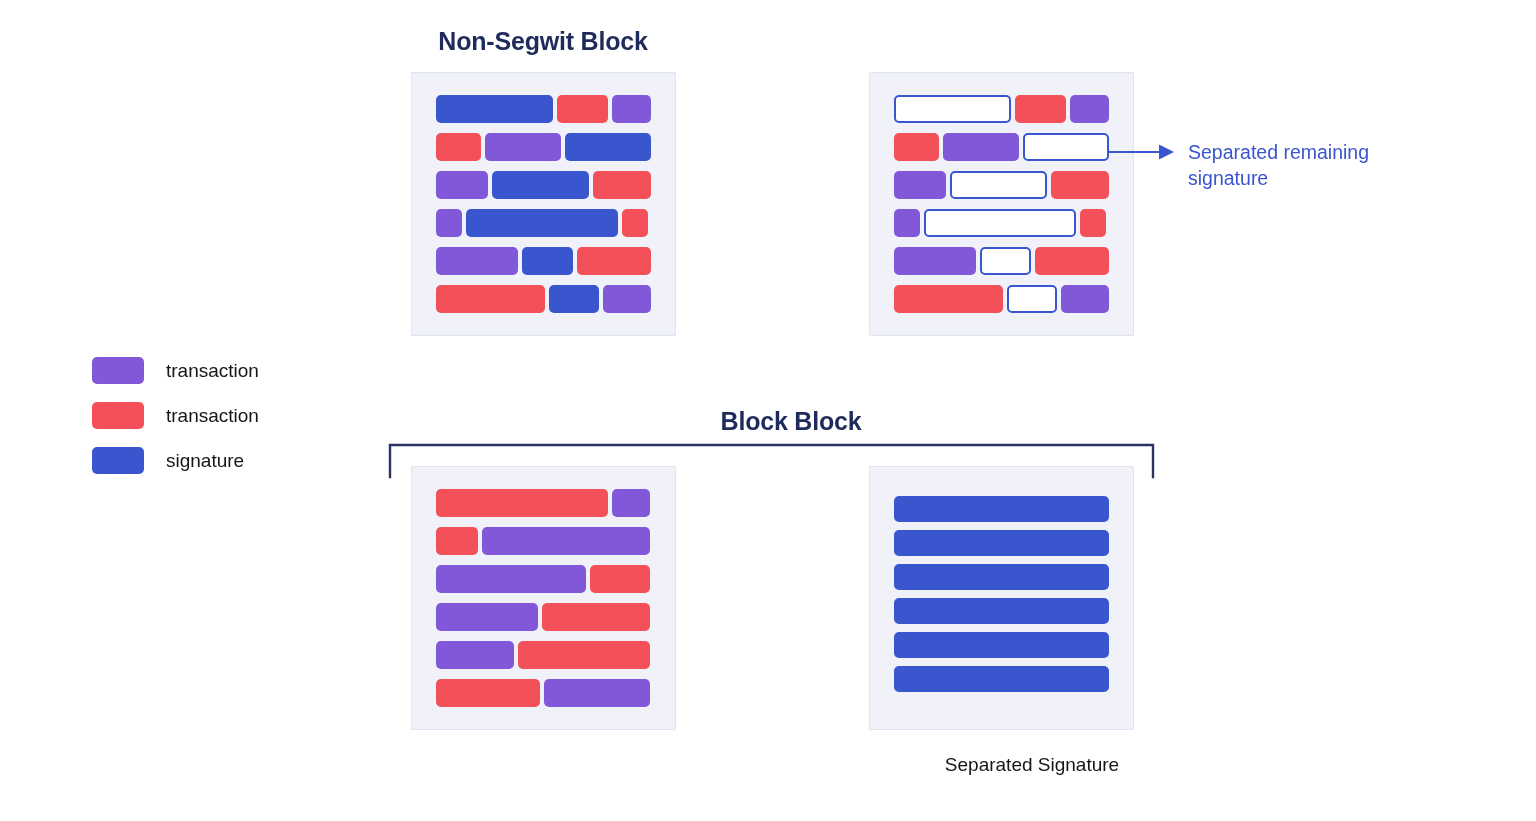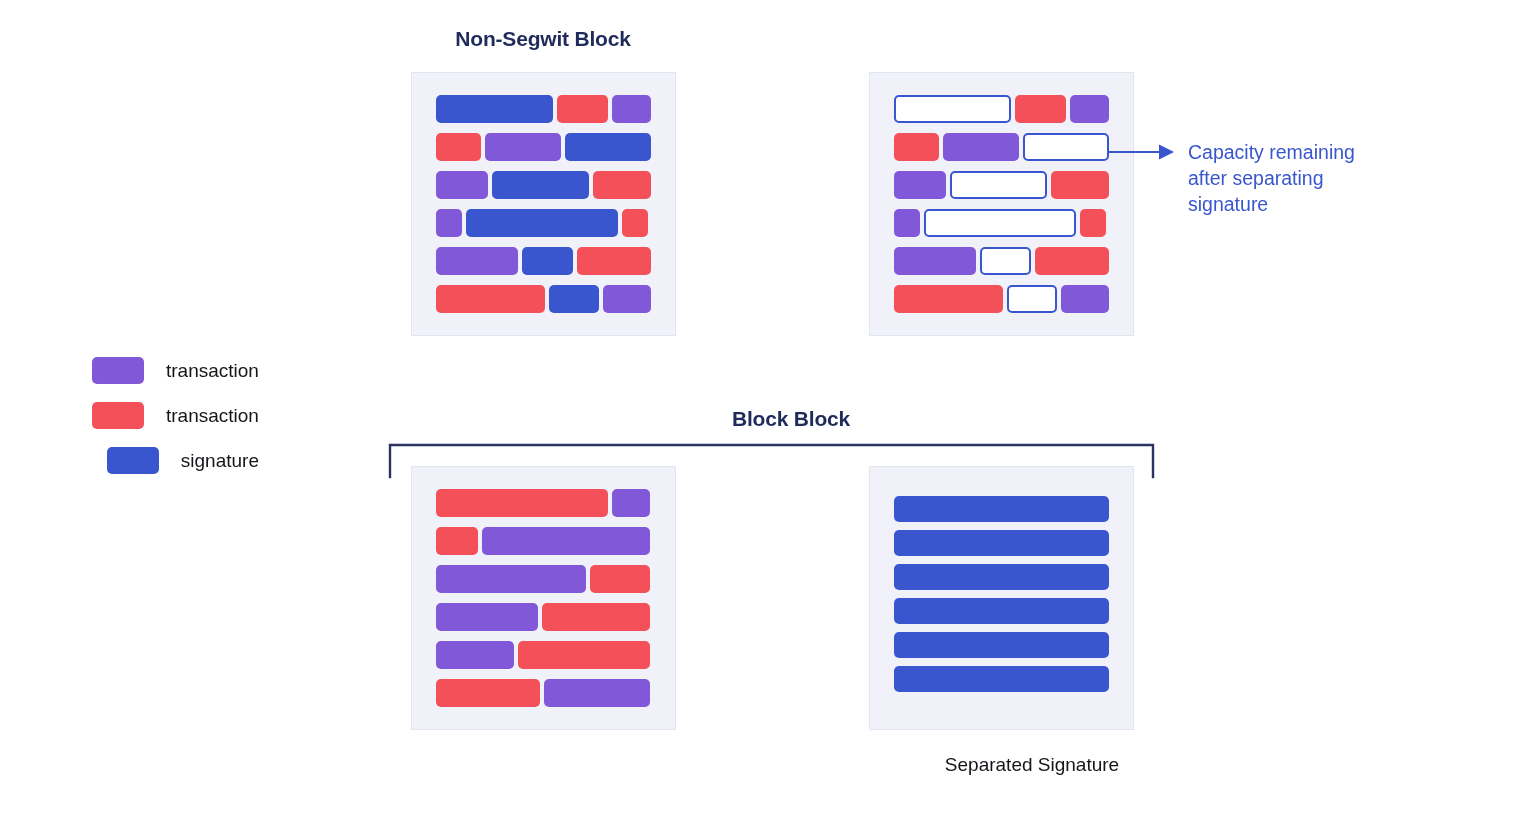--- a/index.html
+++ b/index.html
@@ -16,21 +16,21 @@
   }
 
   .stage {
     position: absolute;
     inset: 0;
   }
 
   
   .panel-title {
     position: absolute;
-    font-size: 21px;
+    font-size: 25px;
     font-weight: bold;
     color: #1f2b5b;
     letter-spacing: -0.2px;
     white-space: nowrap;
     text-align: center;
     transform: translateX(-50%);
   }
 
   
   .block-panel {
@@ -76,21 +76,20 @@
   
   .legend {
     position: absolute;
     left: 92px;
     top: 348px;
   }
   .legend-item {
     display: flex;
     align-items: center;
     height: 45px;
-    justify-content: flex-end;
   }
   .legend-swatch {
     width: 52px;
     height: 27px;
     border-radius: 5px;
     flex: none;
   }
   .legend-label {
     margin-left: 22px;
     font-size: 19px;
@@ -210,22 +209,21 @@
       <span class="legend-swatch" style="background:#f4505a;"></span>
       <span class="legend-label">transaction</span>
     </div>
     <div class="legend-item">
       <span class="legend-swatch" style="background:#3a56cf;"></span>
       <span class="legend-label">signature</span>
     </div>
   </div>
 
   <div class="annotation">
-    <div>Capacity remaining</div>
-    <div>after separating</div>
+    <div>Separated remaining</div>
     <div>signature</div>
   </div>
 
   <div class="panel-title" style="left:791px; top:407px;">Block Block</div>
 
   <div class="block-panel" style="left:411px; top:466px; width:265px; height:264px;">
     <div class="rows">
         <div class="row">
           <div class="cell tx-red" style="width: 172px;"></div>
           <div class="cell tx-purple" style="width: 38px;"></div>

